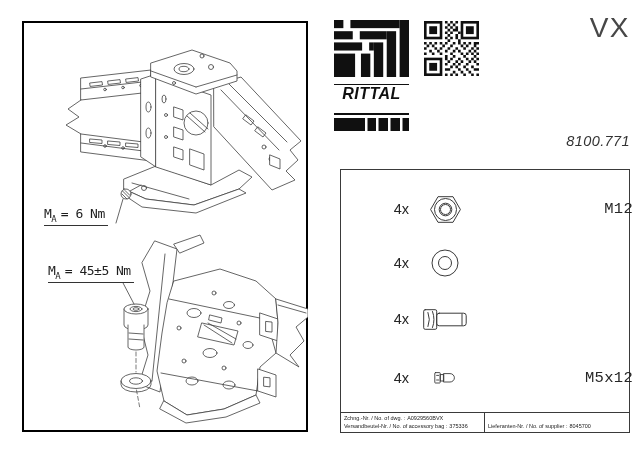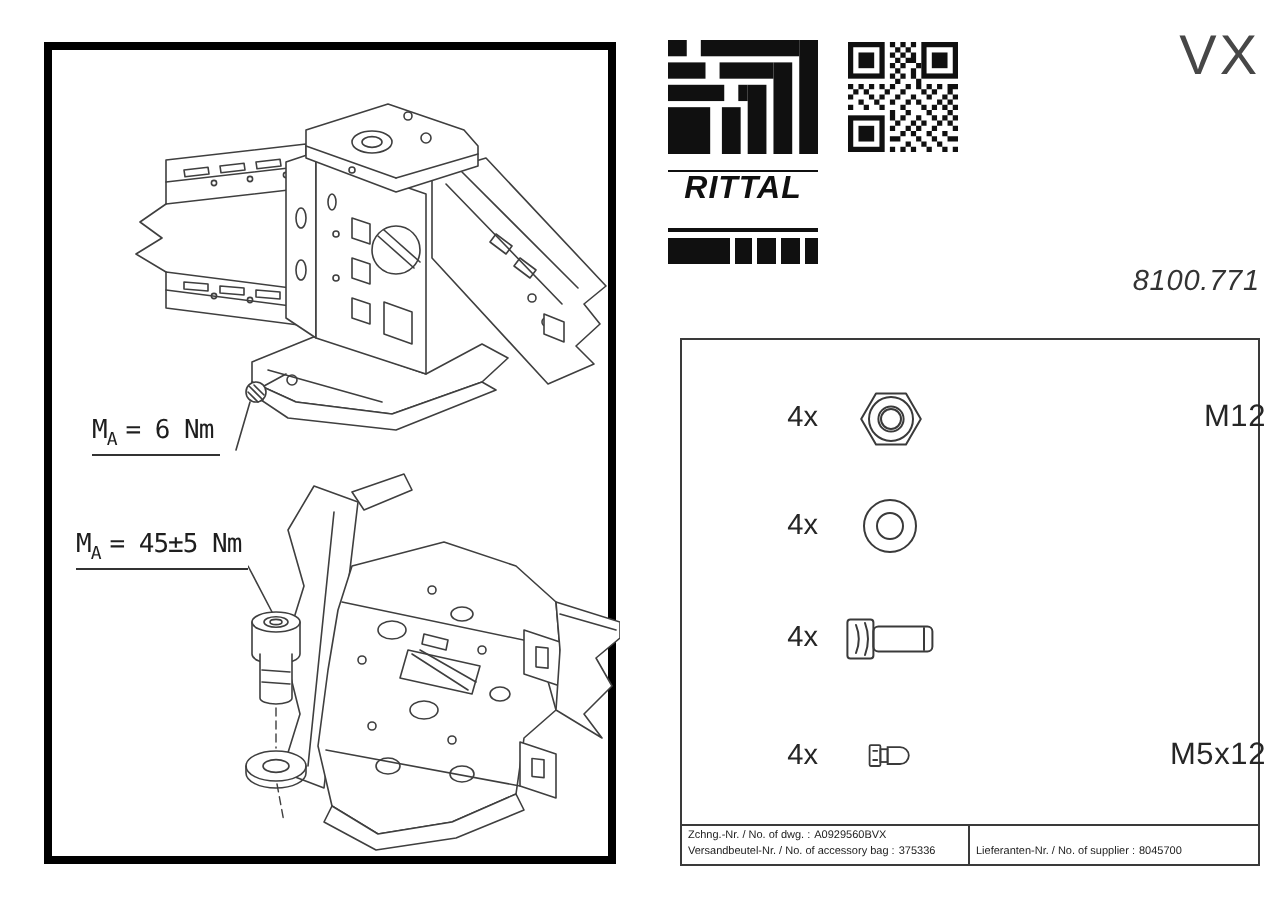--- a/index.html
+++ b/index.html
@@ -3,35 +3,35 @@
 <meta charset="utf-8">
 <style>
   html,body{margin:0;padding:0;}
   body{
     width:640px;height:455px;position:relative;background:#ffffff;
     font-family:"Liberation Sans", sans-serif;color:#2d2d2d;overflow:hidden;
   }
   
   #drawing-panel{
     position:absolute;left:22px;top:21px;width:286px;height:411px;
-    border:4px solid #000000;box-sizing:border-box;background:#fff;
+    border:2px solid #000000;box-sizing:border-box;background:#fff;
   }
   #drawing-panel svg{position:absolute;left:0;top:0;}
   .lineart{fill:none;stroke:#3f3f3f;stroke-width:0.8;stroke-linejoin:round;stroke-linecap:round;}
   .face{fill:#ffffff;}
   .dash{stroke-dasharray:4 2.5;stroke-width:0.7;}
   .torque-label{
     position:absolute;font-family:"DejaVu Sans Mono", monospace;
     font-size:13px;color:#1e1e1e;border-bottom:1px solid #333;
     padding:0 3px 1px 0;letter-spacing:-0.5px;white-space:nowrap;background:#fff;
   }
   .torque-label sub{font-size:9px;letter-spacing:0;}
   .torque-label .tv{margin-left:4px;}
   #torque-top{left:20px;top:183px;}
-  #torque-bottom{left:12px;top:240px;}
+  #torque-bottom{left:24px;top:240px;}
   
   #logo{position:absolute;left:334px;top:20px;width:75px;}
   #logo .wordmark{
     border-top:1.5px solid #101010;border-bottom:2.5px solid #101010;
     margin-top:3px;padding-bottom:11px;text-align:center;
     font-style:italic;font-weight:bold;font-size:16px;line-height:17px;
     letter-spacing:0.5px;color:#101010;
   }
   #logo .logo-bar{display:block;margin-top:3px;}
   #qr-code{position:absolute;left:424px;top:21px;width:55px;height:55px;}
@@ -41,21 +41,21 @@
   #parts-box{
     position:absolute;left:340px;top:169px;width:290px;height:244px;
     border:1px solid #3a3a3a;box-sizing:border-box;background:#fff;
   }
   .part-row{
     position:absolute;left:4px;width:100%;height:32px;
     display:grid;grid-template-columns:26px 38px 72px 1fr;align-items:center;text-align:right;
   }
   .part-qty{grid-column:2;font-size:14.5px;color:#262626;}
   .part-icon{grid-column:3;display:flex;justify-content:center;align-items:center;}
-  .part-label{grid-column:4;padding-left:20px;font-size:15.5px;color:#262626;letter-spacing:0.3px;}
+  .part-label{grid-column:4;padding-left:20px;font-size:15.5px;color:#262626;letter-spacing:0.3px;font-family:Liberation Mono, monospace;}
   #row-0{top:23px;}#row-1{top:77px;}#row-2{top:133px;}#row-3{top:192px;}
   
   .footer-box{
     position:absolute;top:412px;height:21px;border:1px solid #3a3a3a;
     box-sizing:border-box;background:#fff;font-size:5.5px;line-height:8px;
     color:#222;padding:1px 3px;white-space:nowrap;overflow:hidden;
   }
   #footer-left{left:340px;width:145px;}
   #footer-right{left:484px;width:146px;display:flex;align-items:flex-end;padding-bottom:2px;}
   .fline span{margin-right:2px;}

